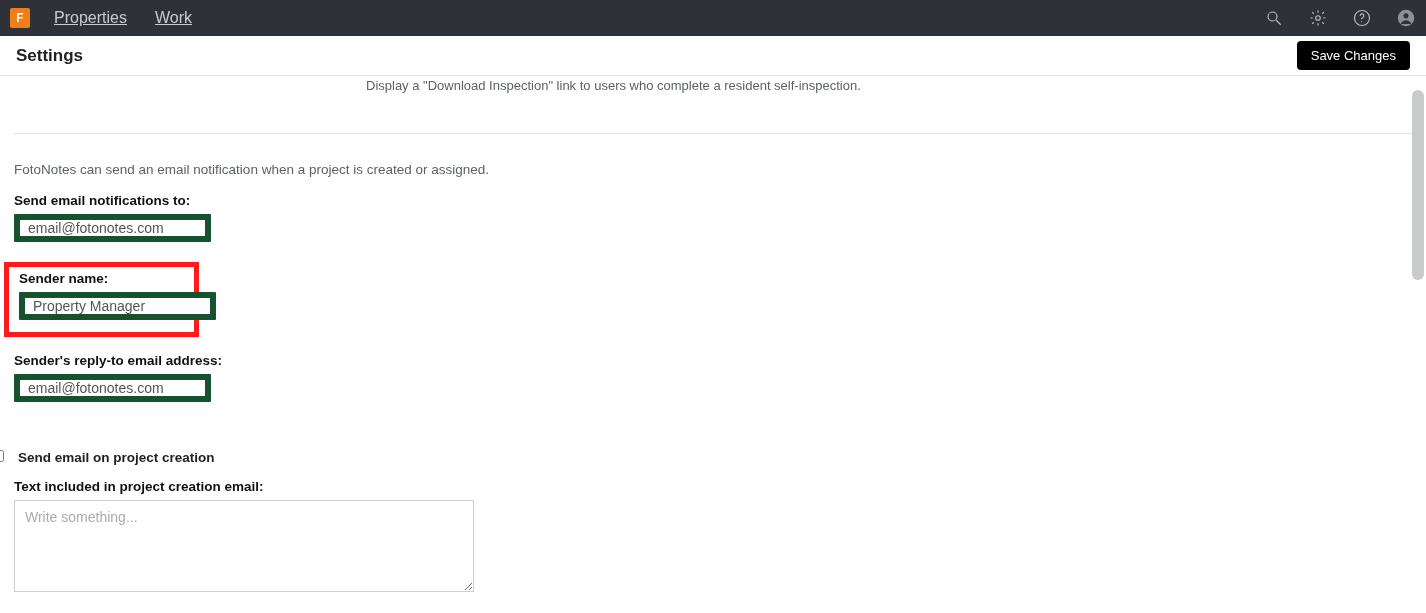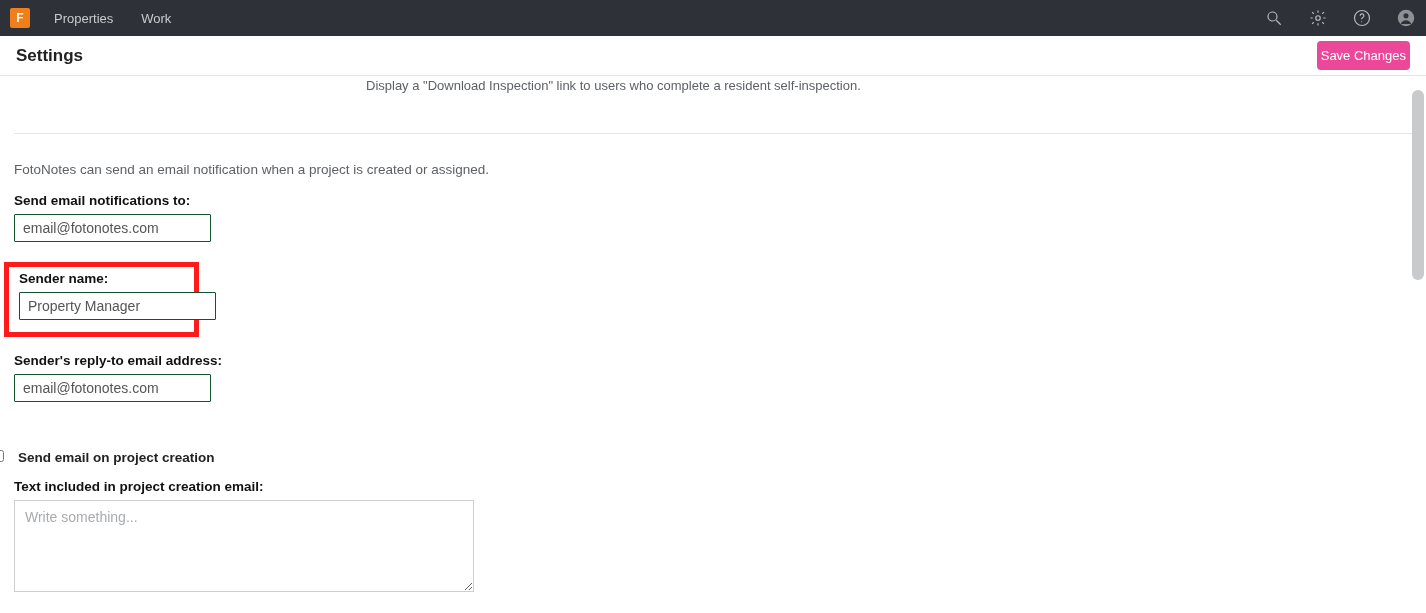--- a/index.html
+++ b/index.html
@@ -1,41 +1,41 @@
 <!DOCTYPE html>
 <html><head>
 <meta charset="utf-8">
 <style>
   * { box-sizing: border-box; margin: 0; padding: 0; }
   html, body { width: 1426px; height: 613px; font-family: -apple-system, "Helvetica Neue", Arial, sans-serif; color: #222; background:#fff; }
   
   .topnav { width:100%; height:36px; background:#2e3238; display:flex; align-items:center; padding:0 10px; color:#c9cbce; }
   .topnav .logo { width:20px; height:20px; background:#ef7f1a; color:#fff; font-weight:bold; font-size:12px; display:flex; align-items:center; justify-content:center; border-radius:2px; margin-right:24px; }
-  .topnav .navlink { font-size:13px; color:#c9cbce; margin-right:28px; cursor:pointer; }
+  .topnav .navlink { font-size:16px; color:#c9cbce; margin-right:28px; cursor:pointer;text-decoration:underline; }
   .topnav .spacer { flex:1; }
   .topnav .icon { width:20px; height:20px; display:flex; align-items:center; justify-content:center; color:#b7b9bc; margin-left:24px; cursor:pointer; }
   .topnav .icon svg { width:18px; height:18px; stroke:#b7b9bc; fill:none; stroke-width:1.6; }
   .topnav .avatar svg { fill:#8e9093; stroke:none; }
   
   .subbar { width:100%; height:40px; border-bottom:1px solid #e5e5e5; display:flex; align-items:center; padding:0 16px; }
   .subbar .title { font-size:17px; font-weight:600; color:#222; }
   .subbar .spacer { flex:1; }
-  .subbar .save-btn { background:#ec4899; color:#fff; border:none; border-radius:4px; font-size:13px; padding:7px 4px; cursor:pointer; }
+  .subbar .save-btn { background:#000000; color:#fff; border:none; border-radius:4px; font-size:13px; padding:7px 14px; cursor:pointer; }
   
   .page { position:relative; width:100%; height:537px; overflow:auto; }
   .page-scroll { padding:0 14px; }
   
   .trunc { font-size:13px; color:#5d6166; padding-left:352px; margin-top:2px; }
   .hr-sep { height:1px; background:#e5e5e5; margin:40px 0 28px 0; }
   .section { display:flex; }
   .section .left { width:352px; padding-left:4px; font-size:15px; font-weight:600; color:#222; }
   .section .right { flex:1; }
   .right .lead { font-size:13.5px; color:#5d6166; margin-bottom:16px; }
   .field-label { font-size:13.5px; font-weight:600; color:#111; margin-bottom:6px; }
-  .text-input { width:197px; height:28px; border:1px solid #14532d; border-radius:1px; padding:0 8px; font-size:14px; color:#555; }
+  .text-input { width:197px; height:28px; border:6px solid #14532d; border-radius:1px; padding:0 8px; font-size:14px; color:#555; }
   .field-block { margin-bottom:20px; }
   .highlight-box { border:5px solid #ff1b1b; padding:4px 10px 12px 10px; width:195px; margin-bottom:16px; margin-left:-10px; }
   .highlight-box .text-input { width:197px; }
   .check-row { display:flex; gap:14px; margin-top:48px; }
   .check-row input[type=checkbox] { width:12px; height:12px; margin-left:-22px; }
   .check-row .cb-label { font-size:13.5px; font-weight:600; }
   .textarea-block { margin-top:14px; }
   .textarea-block textarea { width:460px; height:92px; border:1px solid #cfcfcf; font-size:14px; padding:8px 10px; resize:both; font-family:inherit; color:#555; }
   .textarea-block textarea::placeholder { color:#a9abae; }
   

